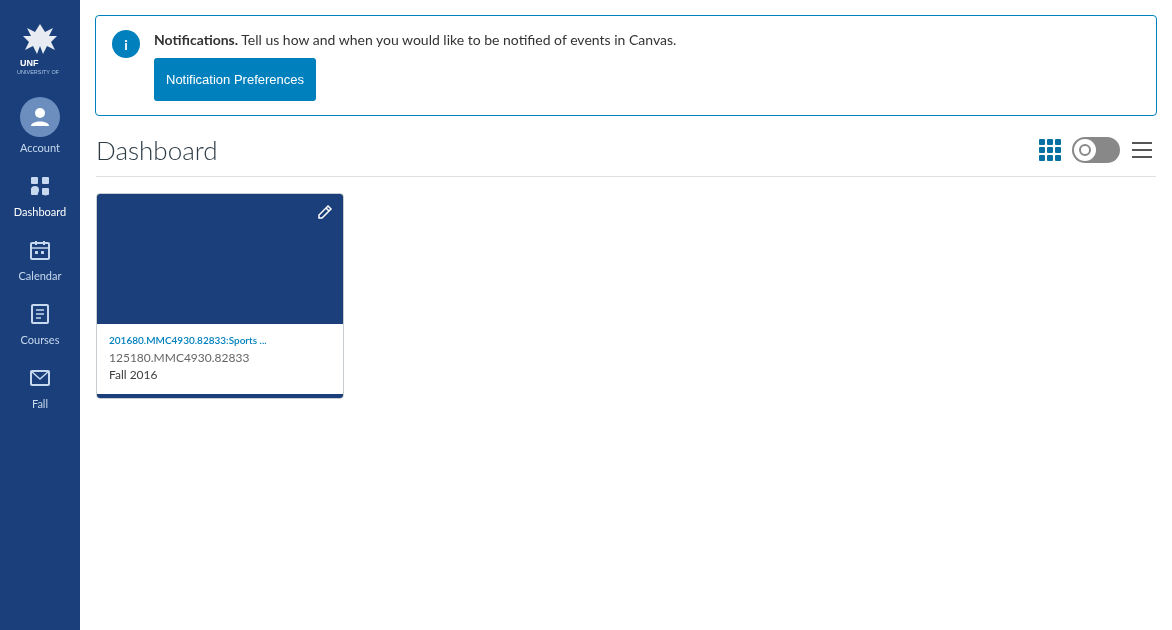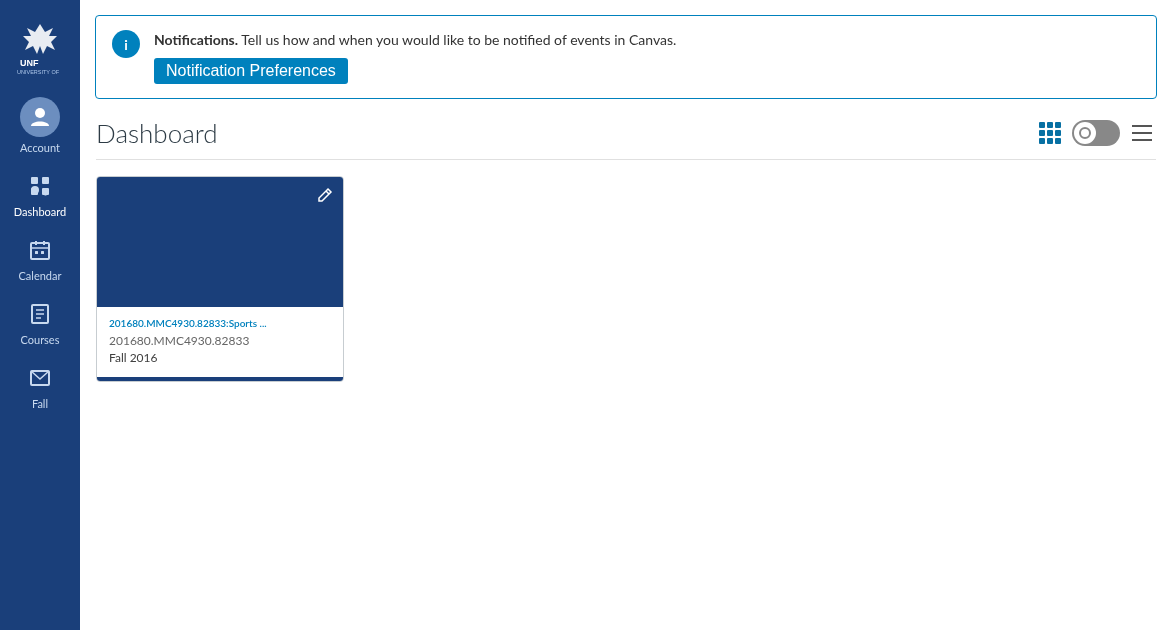--- a/index.html
+++ b/index.html
@@ -109,26 +109,26 @@
 
     .notification-text {
       font-size: 14px;
       color: #333;
       line-height: 1.4;
     }
 
     .notification-btn {
       display: inline-block;
       margin-top: 8px;
-      padding: 4px 12px;
+      padding: 14px 12px;
       background: #0081bd;
       color: #fff;
       border: none;
       border-radius: 3px;
-      font-size: 16px;
+      font-size: 13px;
       cursor: pointer;
     }
 
     
     .dashboard-header {
       display: flex;
       align-items: center;
       justify-content: space-between;
       padding: 18px 16px 10px 16px;
     }
@@ -403,20 +403,20 @@
       <div class="course-card-header">
         <div class="card-edit-icon">
           <svg width="16" height="16" viewBox="0 0 16 16" fill="none">
             <path d="M11 2 L14 5 L5 14 L2 14 L2 11 Z" stroke="white" stroke-width="1.5" fill="none"></path>
             <line x1="9" y1="4" x2="12" y2="7" stroke="white" stroke-width="1.5"></line>
           </svg>
         </div>
       </div>
       <div class="course-card-body">
         <div class="course-card-name">201680.MMC4930.82833:Sports ...</div>
-        <div class="course-card-code">201680.MMC4930.82833</div>
+        <div class="course-card-code">125180.MMC4930.82833</div>
         <div class="course-card-term">Fall 2016</div>
       </div>
       <div class="course-card-bar"></div>
     </div>
 
   </div>
 </div>
 
 </body></html>

